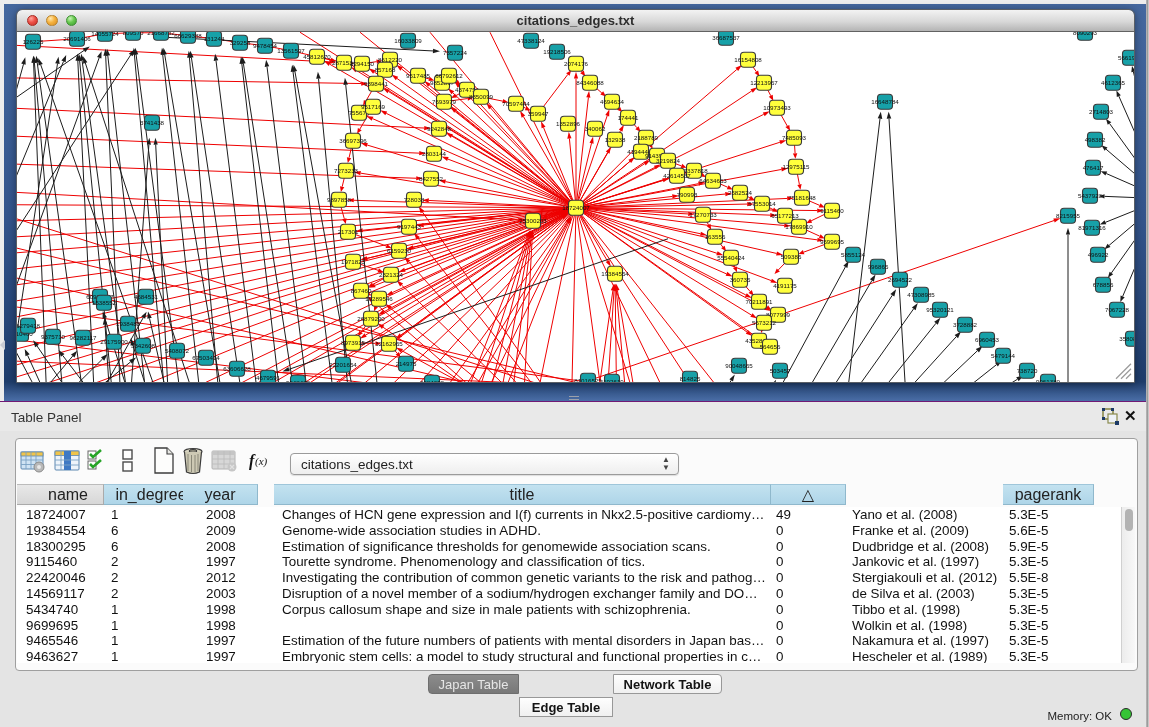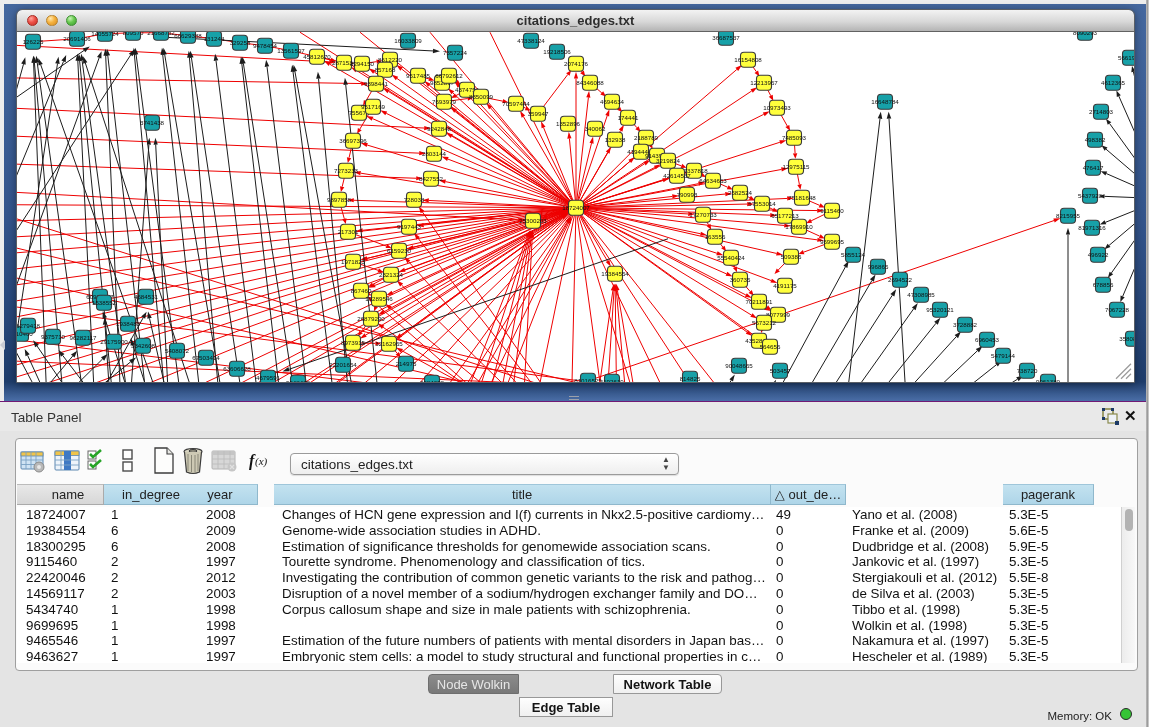--- a/index.html
+++ b/index.html
@@ -17,21 +17,21 @@
 #tptitle .t { position:absolute; left:11px; top:8px; font-size:13.5px; color:#333; }
 #floatic { position:absolute; left:1102px; top:6px; width:17px; height:17px; }
 #closeic { position:absolute; left:1124px; top:5px; font-size:15px; font-weight:bold; color:#111; }
 #box { position:absolute; left:15px; top:37px; width:1123px; height:233px; background:#fbfbfb; border:1px solid #9f9f9f; border-radius:4px; }
 #toolbar { position:absolute; left:0; top:0; width:100%; height:43px; }
 #toolbar > svg { position:absolute; left:-15px; top:0; }
 #dd { position:absolute; left:274px; top:14px; width:389px; height:21.5px; border:1px solid #9b9b9b; border-radius:4px; background:linear-gradient(#ffffff,#eeeeee); box-shadow:0 1px 1px rgba(0,0,0,0.12); }
 #dd .t { position:absolute; left:10px; top:3px; font-size:13.5px; color:#1d1d1d; }
 #dd .ar { position:absolute; right:8px; top:2px; font-size:8px; color:#444; line-height:8px; }
 #thead { position:absolute; left:1px; top:45px; height:21px; }
-.hc { position:absolute; top:0; height:21px; background:linear-gradient(#c3e2f0,#aed5e8); border-right:1px solid #8fb8cc; border-top:1px solid #9fc6da; border-bottom:1px solid #8fb8cc; font-size:13px; color:#222; text-align:center; line-height:20px; }
+.hc { position:absolute; top:0; height:21px; background:linear-gradient(#c3e2f0,#aed5e8); border-right:1px solid #8fb8cc; border-top:1px solid #9fc6da; border-bottom:1px solid #8fb8cc; font-size:16px; color:#222; text-align:center; line-height:20px; }
 .hc0 { text-indent:16px; background:linear-gradient(#e8e8e8,#d7d7d7); border-right:1px solid #aaa; border-top:1px solid #bbb; border-bottom:1px solid #aaa; }
 #tbody { position:absolute; left:1px; top:68px; width:1104px; height:156px; background:#fff; overflow:hidden; font-size:13.4px; color:#111; }
 .tr { position:relative; height:15.8px; white-space:nowrap; }
 .tr div { position:absolute; top:0; overflow:hidden; white-space:nowrap; }
 .c0 { left:9px; width:86px; } .c1 { left:94px; width:90px; } .c2 { left:189px; width:70px; }
 .c3 { left:265px; width:484px; text-overflow:ellipsis; } .c4 { left:759px; width:70px; } .c5 { left:835px; width:150px; } .c6 { left:992px; width:95px; }
 #sbar { position:absolute; left:1105px; top:68px; width:14px; height:156px; background:linear-gradient(90deg,#ececec,#f8f8f8); border-left:1px solid #d0d0d0; }
 #sbar .th { position:absolute; left:2.5px; top:2px; width:8px; height:22px; border-radius:4px; background:#b3b3b3; }
 #tabs { position:absolute; left:428px; top:273px; z-index:5; height:19.5px; font-size:13px; }
 .tab { position:absolute; top:0; height:19.5px; line-height:19px; text-align:center; border:1px solid #989898; background:linear-gradient(#fefefe,#f0f0f0); font-weight:bold; color:#141414; }
@@ -1028,21 +1028,21 @@
           <div class="c4">0</div>
           <div class="c5">Hescheler et al. (1989)</div>
           <div class="c6">5.3E-5</div>
         </div>
     </div>
     <div id="sbar">
         <div class="th"></div>
       </div>
   </div>
   <div id="tabs">
-      <div class="tab" id="tab1">Node Wolkin</div>
+      <div class="tab" id="tab1">Japan Table</div>
       <div class="tab" id="tab2">Edge Table</div>
       <div class="tab" id="tab3">Network Table</div>
     </div>
   <div id="mem">Memory: OK</div>
   <div id="memdot"></div>
 </div>
 <div id="redge"></div>
 <div style="position:absolute;left:0;top:340px;width:0;height:0;border-top:5px solid transparent;border-bottom:5px solid transparent;border-right:5px solid #c9ccd4;"></div>
 <div style="position:absolute;left:569px;top:396px;width:10px;height:4px;border-top:1.5px solid #9aa0aa;border-bottom:1.5px solid #9aa0aa;"></div>
 

